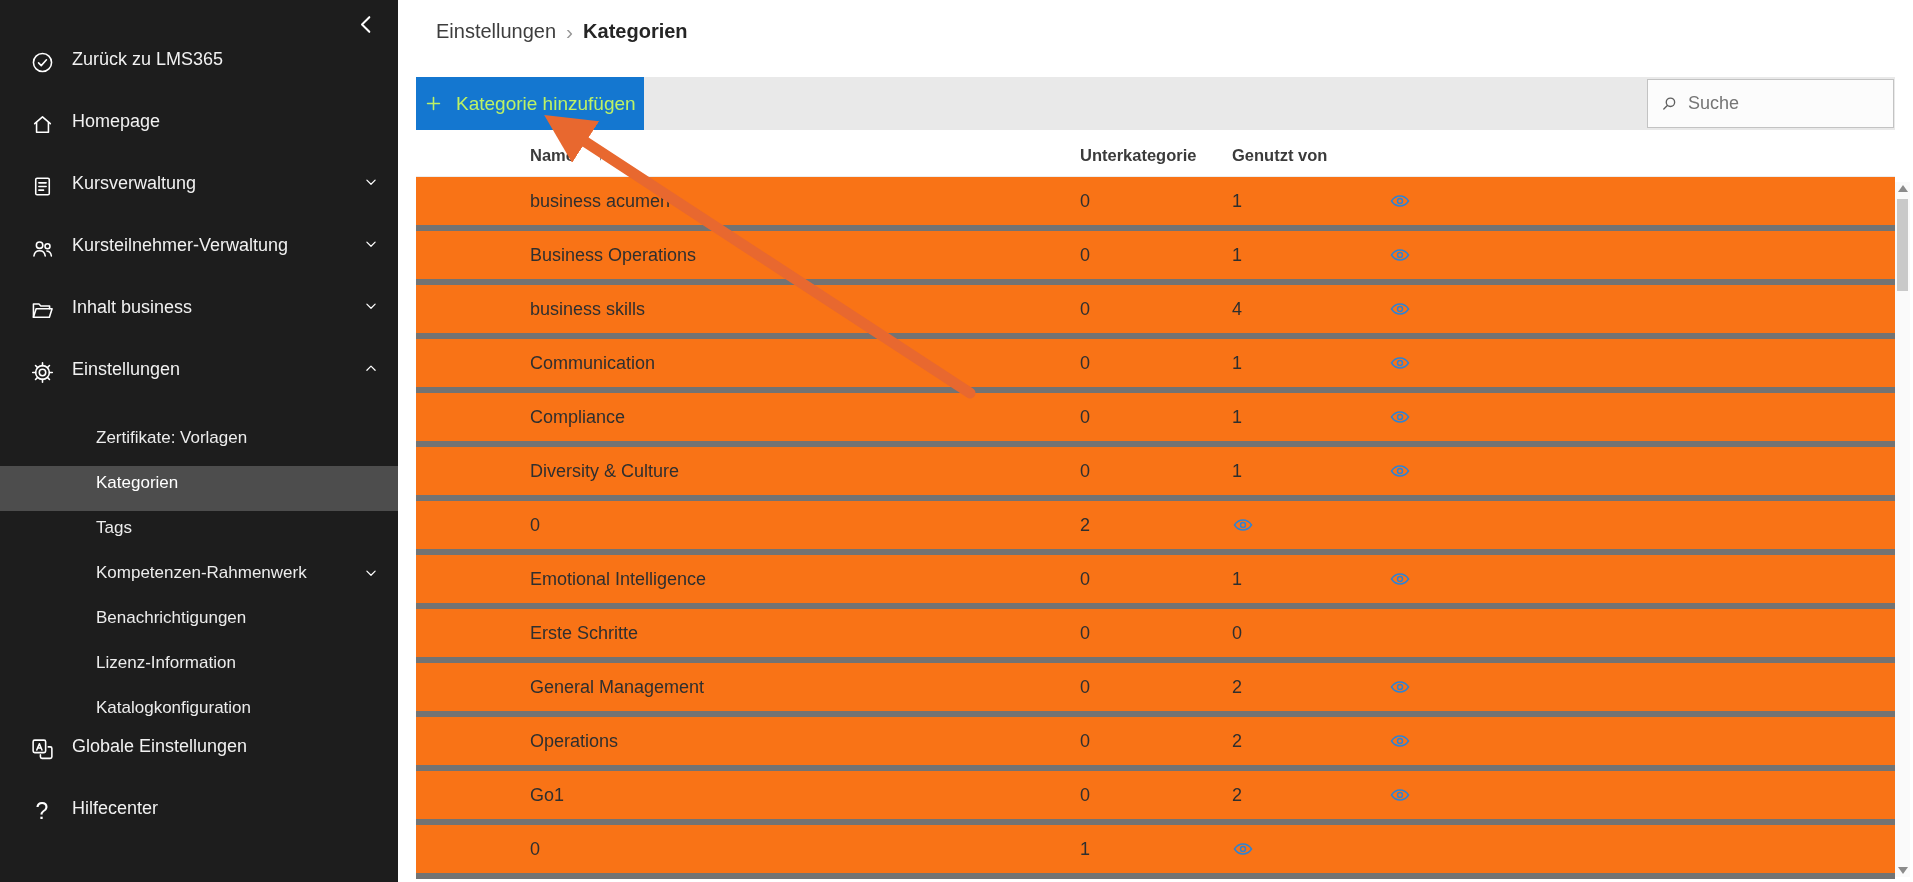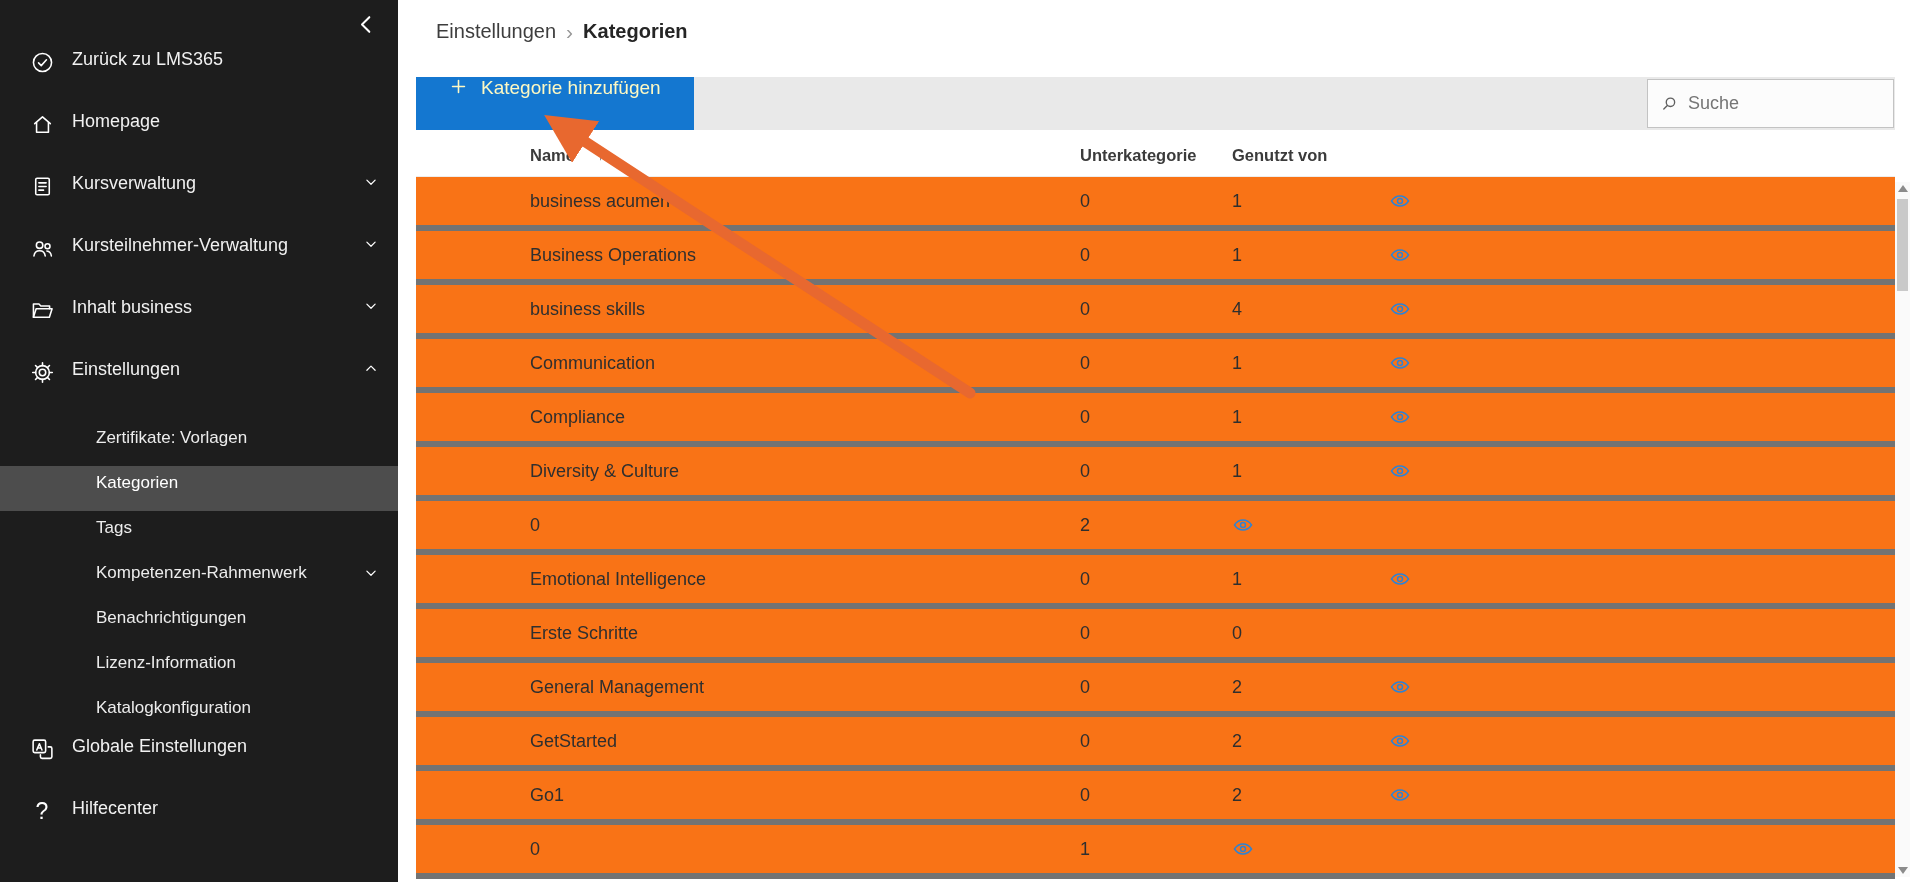--- a/index.html
+++ b/index.html
@@ -22,22 +22,22 @@
   .sub-item.selected{background:#4d4d4d;color:#fff}
 
   
   .main{position:absolute;left:398px;top:0;right:0;bottom:0;background:#fff}
   .breadcrumb{position:absolute;top:20px;left:38px;display:flex;align-items:center;gap:10px;font-size:20px}
   .bc-parent{color:#3d3d3d;cursor:pointer}
   .bc-sep{color:#979797;font-size:21px;line-height:1}
   .bc-current{color:#252525;font-weight:700}
 
   .toolbar{position:absolute;top:77px;left:18px;right:18px;height:53px;background:#e9e9e9}
-  .add-btn{position:absolute;left:0;top:0;height:53px;padding:0 33px;background:#1477d0;color:#fef9c3;border:none;
-           font-size:19px;display:flex;align-items:flex-start;gap:13px;cursor:pointer;font-family:inherit}
+  .add-btn{position:absolute;left:0;top:0;height:53px;padding:0 8px;background:#1477d0;color:#bef264;border:none;
+           font-size:19px;display:flex;align-items:center;gap:13px;cursor:pointer;font-family:inherit}
   .add-btn svg{width:19px;height:19px}
   .searchbox{position:absolute;right:1px;top:2px;width:247px;height:49px;background:#fcfcfc;border:1px solid #c3c3c3;
              display:flex;align-items:center;padding:0 10px 0 12px;gap:9px}
   .searchbox .sicon{color:#5f5f5f;flex:none;display:flex}
   .searchbox svg{width:19px;height:19px}
   .searchbox input{border:none;outline:none;background:transparent;font-size:18px;color:#333;width:100%;font-family:inherit}
   .searchbox input::placeholder{color:#757575}
 
   .table{position:absolute;top:134px;left:18px;right:18px}
   .thead,.trow{display:grid;grid-template-columns:550px 152px 157px 1fr;padding-left:114px;align-items:center}
@@ -342,21 +342,21 @@
       <div>0</div>
       <div>2</div>
       <div class="eye">
           <svg viewBox="0 0 24 24" fill="none" stroke="currentColor" stroke-width="1.6">
             <path d="M2.7 12S6.3 6.6 12 6.6 21.3 12 21.3 12 17.7 17.4 12 17.4 2.7 12 2.7 12z"></path>
             <circle cx="12" cy="12" r="2.7"></circle>
           </svg>
         </div>
     </div>
     <div class="trow">
-      <div>GetStarted</div>
+      <div>Operations</div>
       <div>0</div>
       <div>2</div>
       <div class="eye">
           <svg viewBox="0 0 24 24" fill="none" stroke="currentColor" stroke-width="1.6">
             <path d="M2.7 12S6.3 6.6 12 6.6 21.3 12 21.3 12 17.7 17.4 12 17.4 2.7 12 2.7 12z"></path>
             <circle cx="12" cy="12" r="2.7"></circle>
           </svg>
         </div>
     </div>
     <div class="trow">

